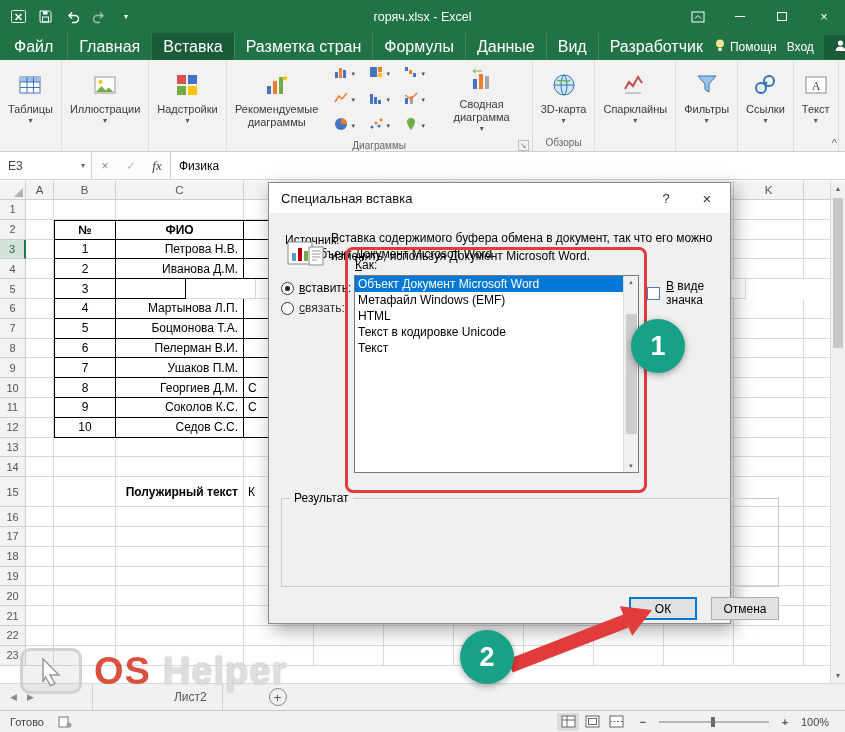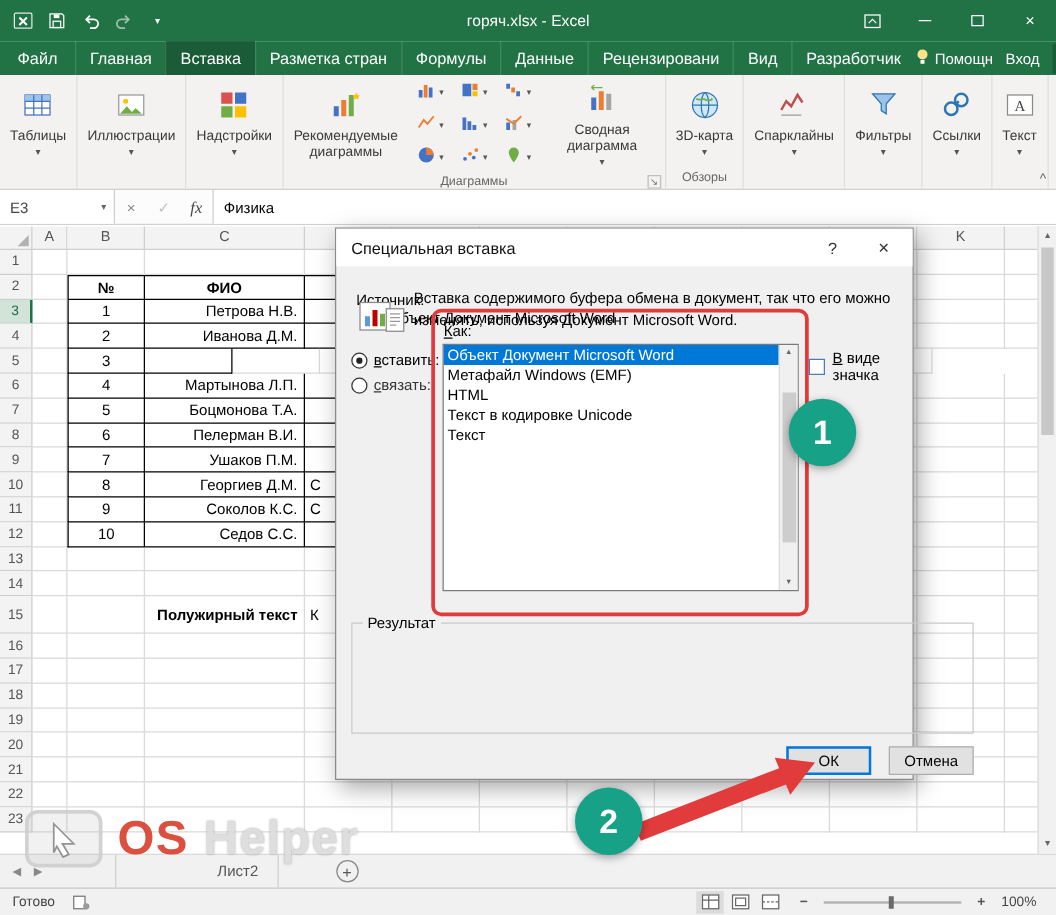--- a/index.html
+++ b/index.html
@@ -13,21 +13,21 @@
 .qat-btn.dim{opacity:.55;}
 .win-title{position:absolute;left:0;right:0;text-align:center;font-size:12.5px;}
 .winctl{position:absolute;right:0;top:0;height:33px;display:flex;z-index:2;}
 .winctl .wbtn{width:42px;height:33px;display:flex;align-items:center;justify-content:center;font-size:13px;}
 .maxbox{width:10px;height:9px;border:1px solid #fff;display:inline-block;}
 .minbar{width:10px;height:1px;background:#fff;display:inline-block;}
 
 
 .tabrow{position:absolute;left:0;top:33px;width:845px;height:27px;background:#217346;display:flex;align-items:stretch;color:#fff;z-index:20;}
 #tabs{display:flex;align-items:stretch;}
-.tab{padding:0 11px;display:flex;align-items:center;font-size:13px;border-left:1px solid rgba(255,255,255,.14);white-space:nowrap;}
+.tab{padding:0 11px;display:flex;align-items:center;font-size:16px;border-left:1px solid rgba(255,255,255,.14);white-space:nowrap;}
 .tab:first-child{border-left:none;padding:0 14px;}
 .tab.active{background:#1a5c38;}
 .tabs-right{margin-left:auto;display:flex;align-items:center;gap:10px;padding-right:6px;font-size:12px;white-space:nowrap;}
 .assist{display:flex;align-items:center;gap:4px;}
 .share-btn{background:#1a5c38;padding:4px 10px;border-radius:2px;display:flex;align-items:center;gap:6px;}
 
 
 .ribbon{position:absolute;left:0;top:60px;width:845px;height:92px;background:#f3f2f1;border-bottom:1px solid #d0cece;display:flex;overflow:hidden;z-index:10;}
 .rgroup{display:flex;flex-direction:column;border-right:1px solid #e0dedc;padding:1px 2px 0;flex:none;}
 .rbody{flex:1;display:flex;align-items:center;}
@@ -198,21 +198,20 @@
   </div>
 
   <div class="tabrow">
     <div id="tabs">
         <div class="tab">Файл</div>
         <div class="tab">Главная</div>
         <div class="tab active">Вставка</div>
         <div class="tab">Разметка стран</div>
         <div class="tab">Формулы</div>
         <div class="tab">Данные</div>
-        <div class="tab">Рецензировани</div>
         <div class="tab">Вид</div>
         <div class="tab">Разработчик</div>
       </div>
     <div class="tabs-right">
       <div class="assist">
         <span><svg width="12" height="14">
               <circle cx="6" cy="5.5" r="4" fill="#ffe28a"></circle>
               <rect x="4.4" y="10" width="3.2" height="3" fill="#fff"></rect>
             </svg></span>
         <span>Помощн</span>

